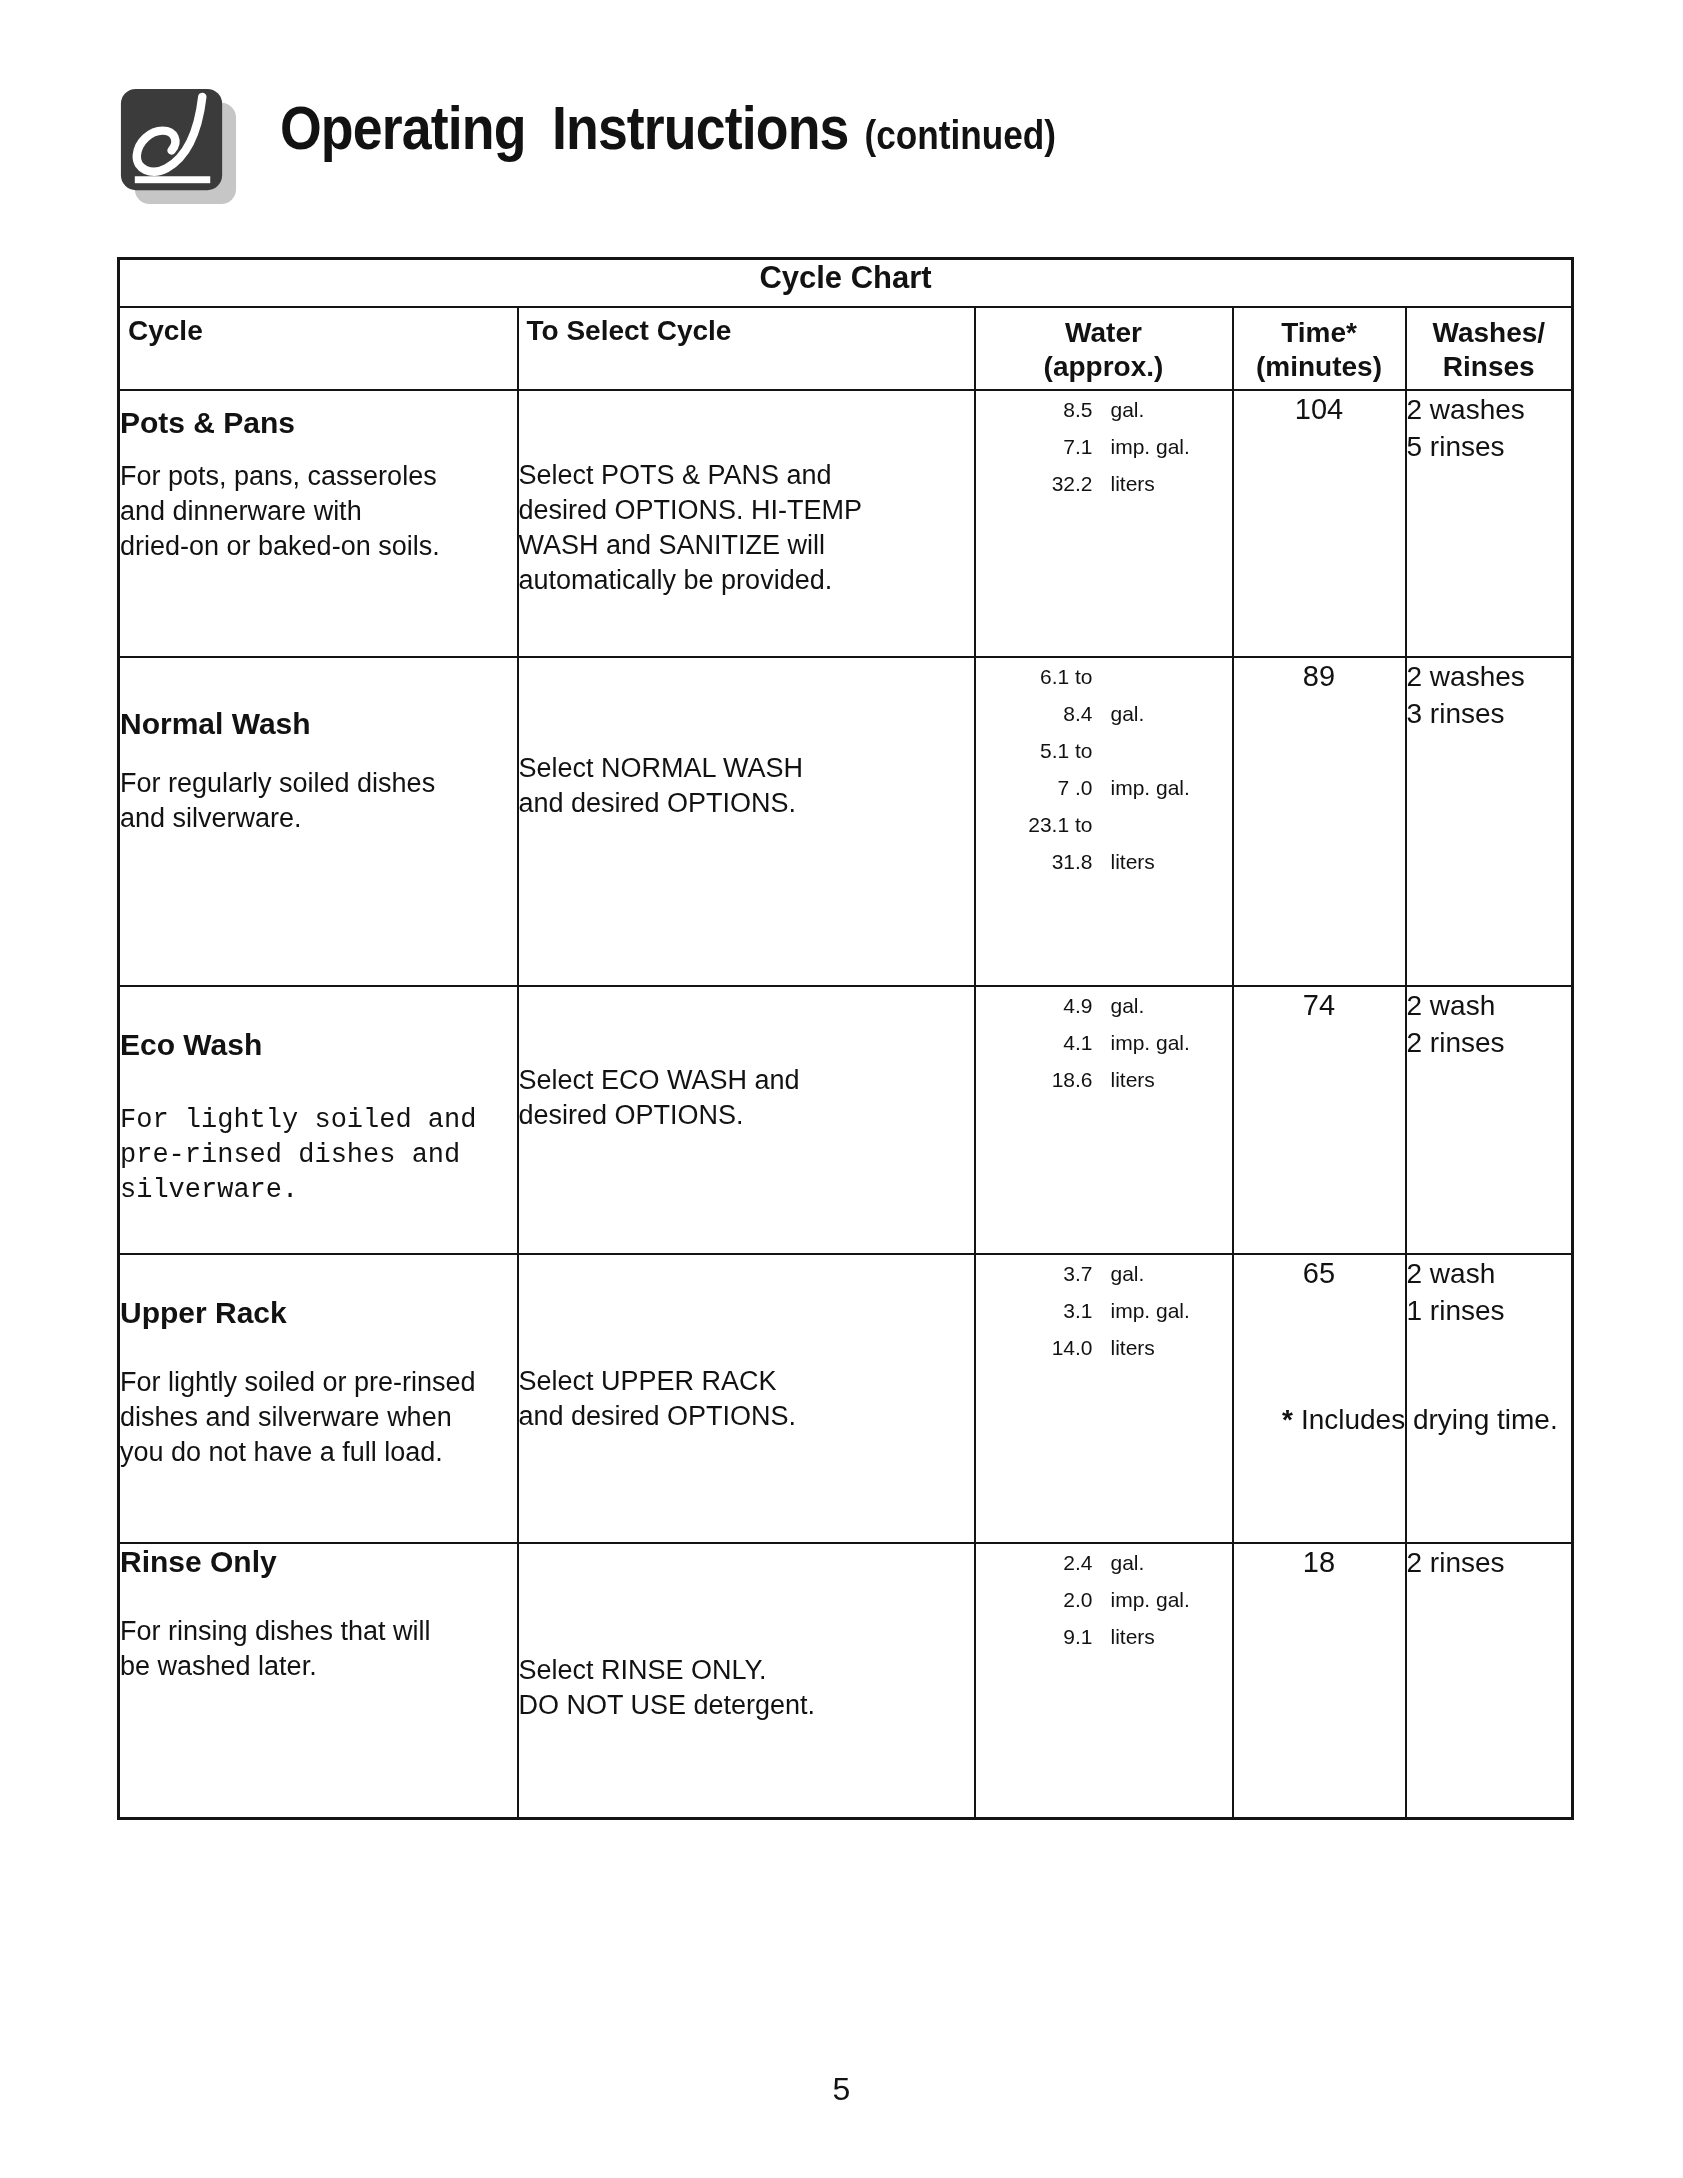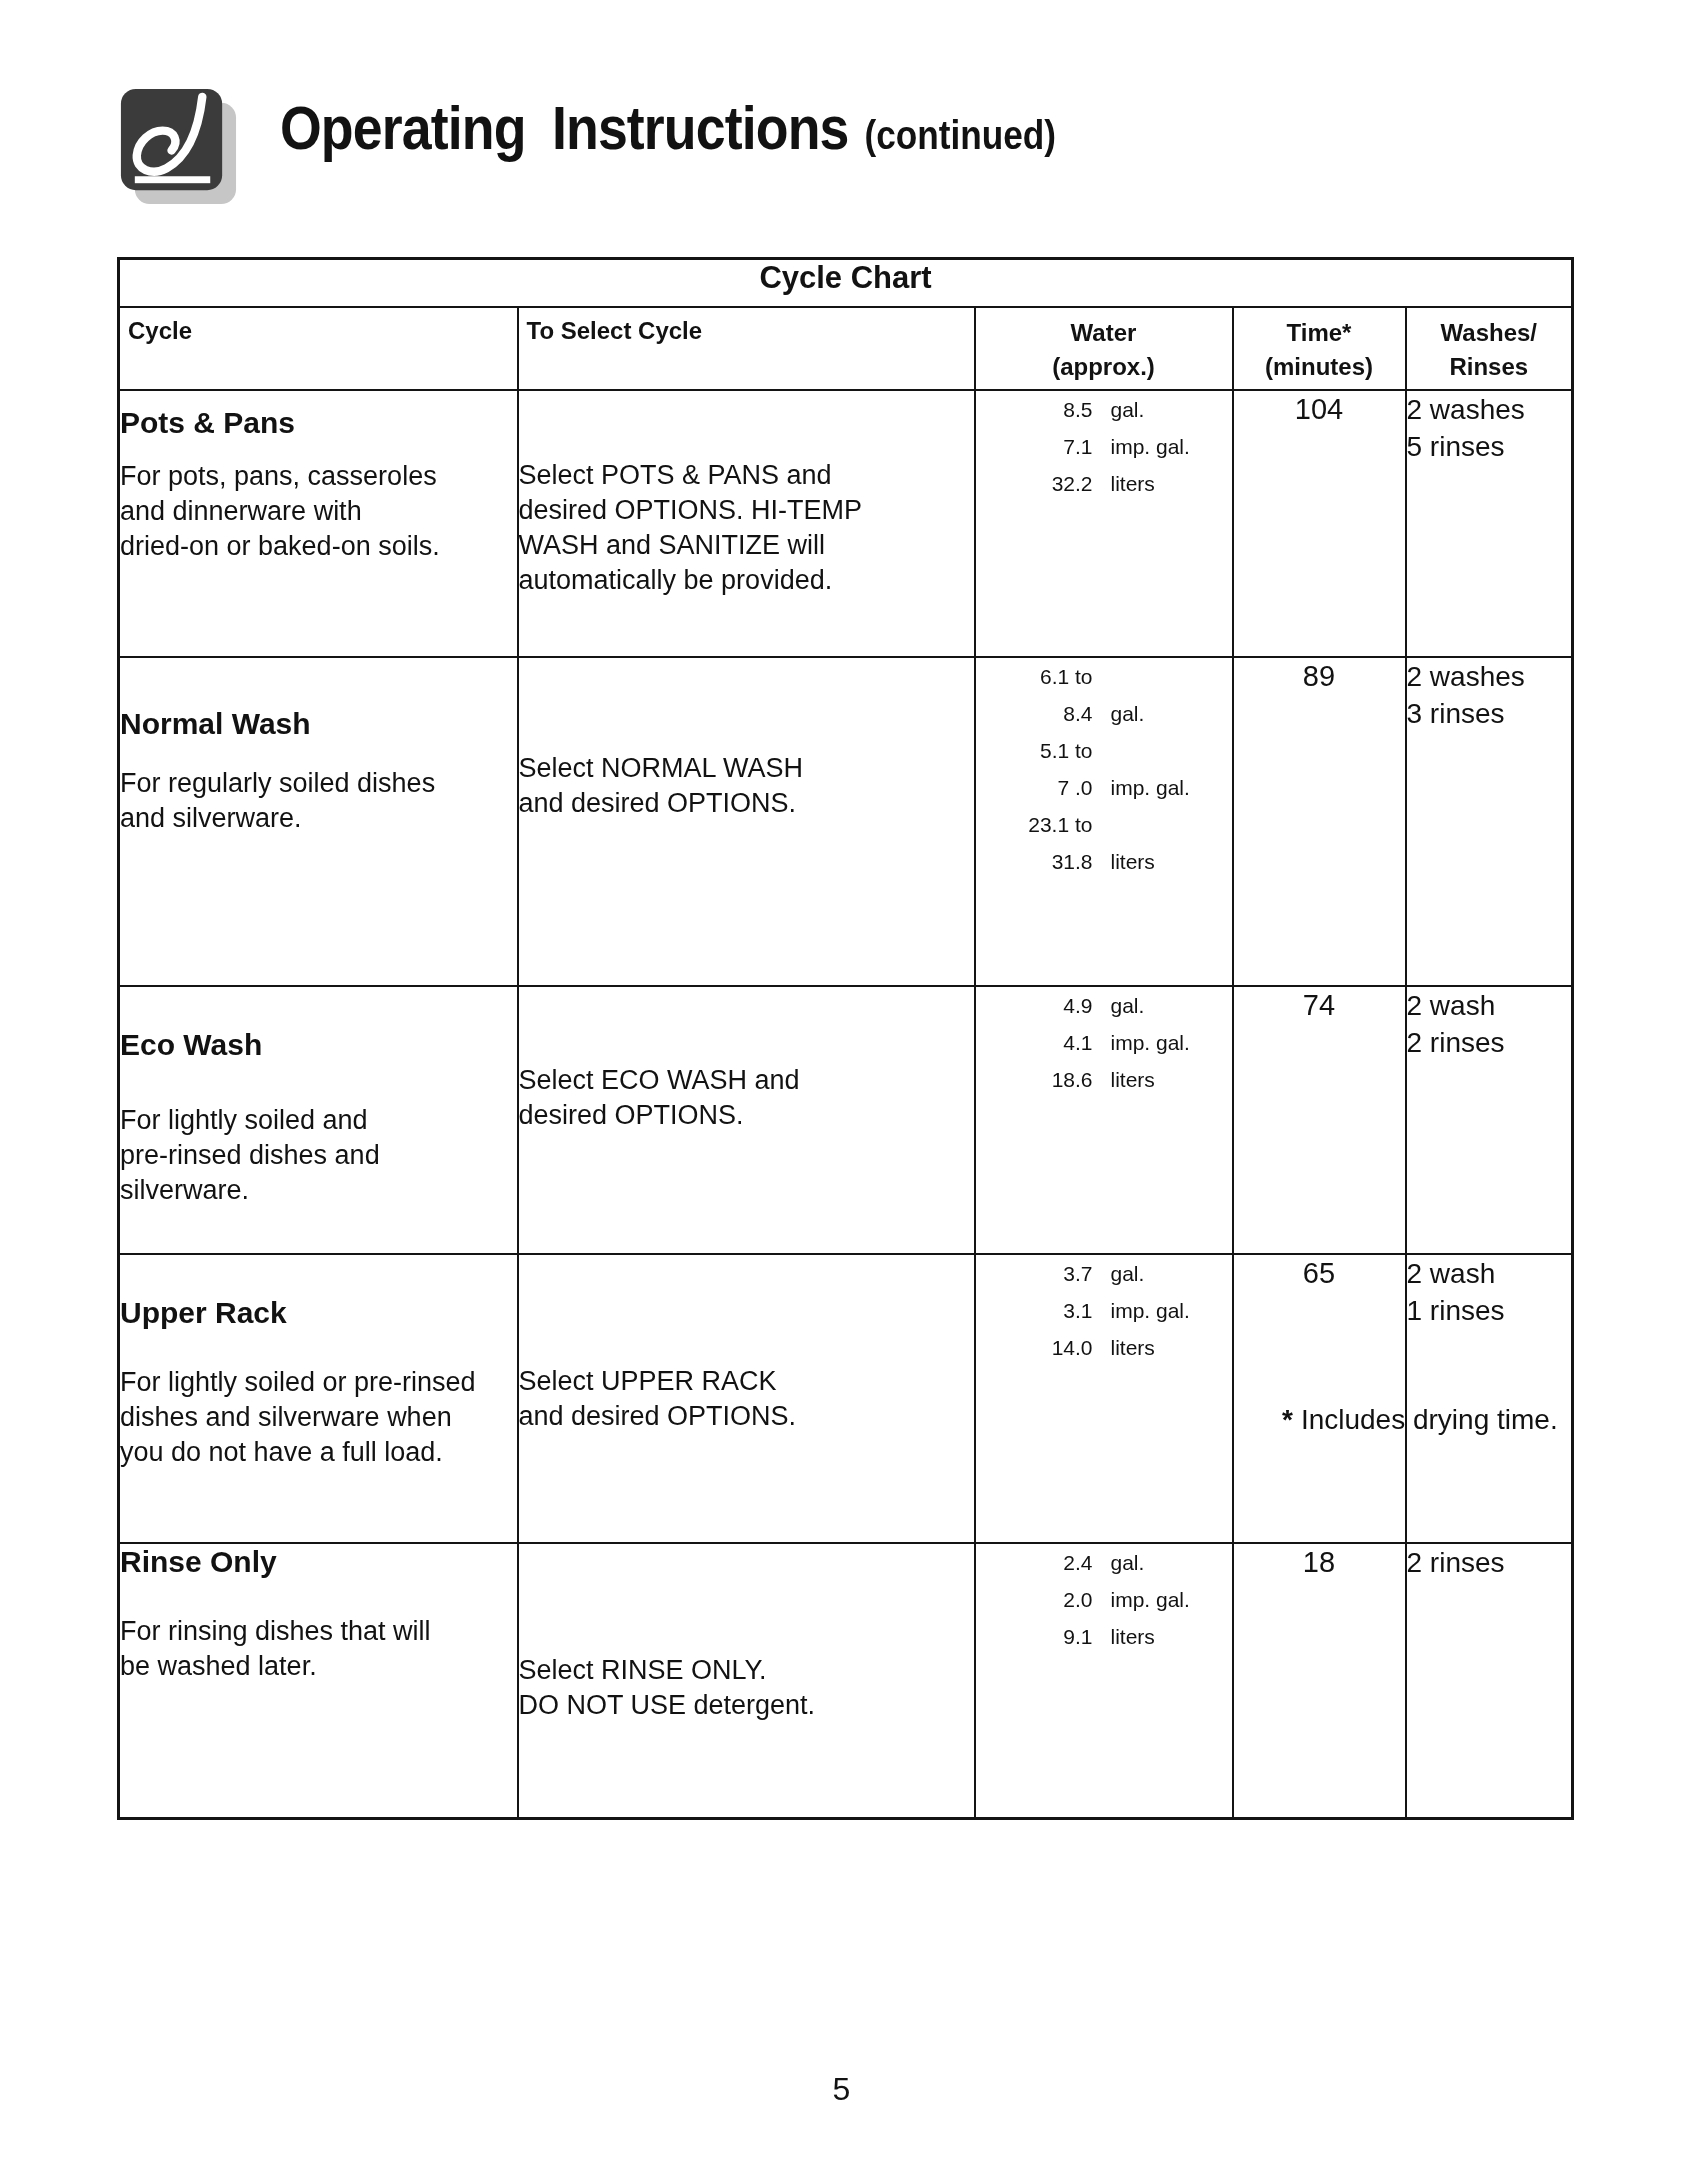--- a/index.html
+++ b/index.html
@@ -20,38 +20,38 @@
   }
   .hdr-title .cont{font-size:40px;font-weight:bold;letter-spacing:0;margin-left:18px;}
   
   table.cycle{
     position:absolute;left:117px;top:257px;
     width:1455px;border-collapse:collapse;table-layout:fixed;
     border:3px solid #141414;
   }
   table.cycle td,table.cycle th{border:2px solid #141414;vertical-align:top;padding:0;}
   .row-title th{height:46px;font-size:31px;font-weight:bold;text-align:center;vertical-align:middle;}
-  .row-head td{height:73px;font-size:24px;font-weight:bold;line-height:34px;}
+  .row-head td{height:73px;font-size:28px;font-weight:bold;line-height:34px;}
   .row-head .left{text-align:left;padding:6px 0 0 8px;}
   .row-head .center{text-align:center;padding-top:8px;}
   .name-cell{padding:14px 8px 0 8px;}
   .cname{font-size:30px;font-weight:bold;line-height:36px;}
   .desc .line,.sel-cell .line{font-size:27px;line-height:35px;white-space:nowrap;}
   .sel-cell{padding-left:12px;}
   .water-cell{padding-top:12px;}
   .wline{line-height:37px;font-size:21px;white-space:nowrap;}
   .wv{display:inline-block;width:117px;text-align:right;}
   .wu{margin-left:18px;}
   .time-cell{padding-top:14px;text-align:center;font-size:29px;line-height:36px;border-radius:16px;}
   .wash-cell{padding:12px 0 0 30px;font-size:28px;}
   .wash-cell .line{line-height:37px;white-space:nowrap;}
   
   .r1 .name-cell{padding-top:14px;} .r1 .desc{margin-top:18px;} .r1 .sel-cell{padding-top:67px;} .r1 td{height:198px;}
   .r2 .name-cell{padding-top:48px;} .r2 .desc{margin-top:24px;} .r2 .sel-cell{padding-top:93px;} .r2 td{height:234px;}
-  .r3 .name-cell{padding-top:40px;} .r3 .desc{margin-top:40px;} .r3 .sel-cell{padding-top:76px;} .r3 td{height:190px;}
+  .r3 .name-cell{padding-top:40px;} .r3 .desc{margin-top:40px;font-family:Liberation Mono, monospace;} .r3 .sel-cell{padding-top:76px;} .r3 td{height:190px;}
   .r4 .name-cell{padding-top:40px;} .r4 .desc{margin-top:34px;} .r4 .sel-cell{padding-top:109px;} .r4 td{height:178px;}
   .r5 .name-cell{} .r5 .desc{margin-top:34px;} .r5 .sel-cell{padding-top:109px;} .r5 td{height:164px;}
   
   .footnote{position:absolute;left:1282px;top:1404px;font-size:28px;white-space:nowrap;}
   .footnote .fn-star{font-weight:bold;margin-right:8px;}
   .pageno{position:absolute;left:0;right:0;top:2071px;text-align:center;font-size:32px;}
 </style>
 </head>
 <body>
 

